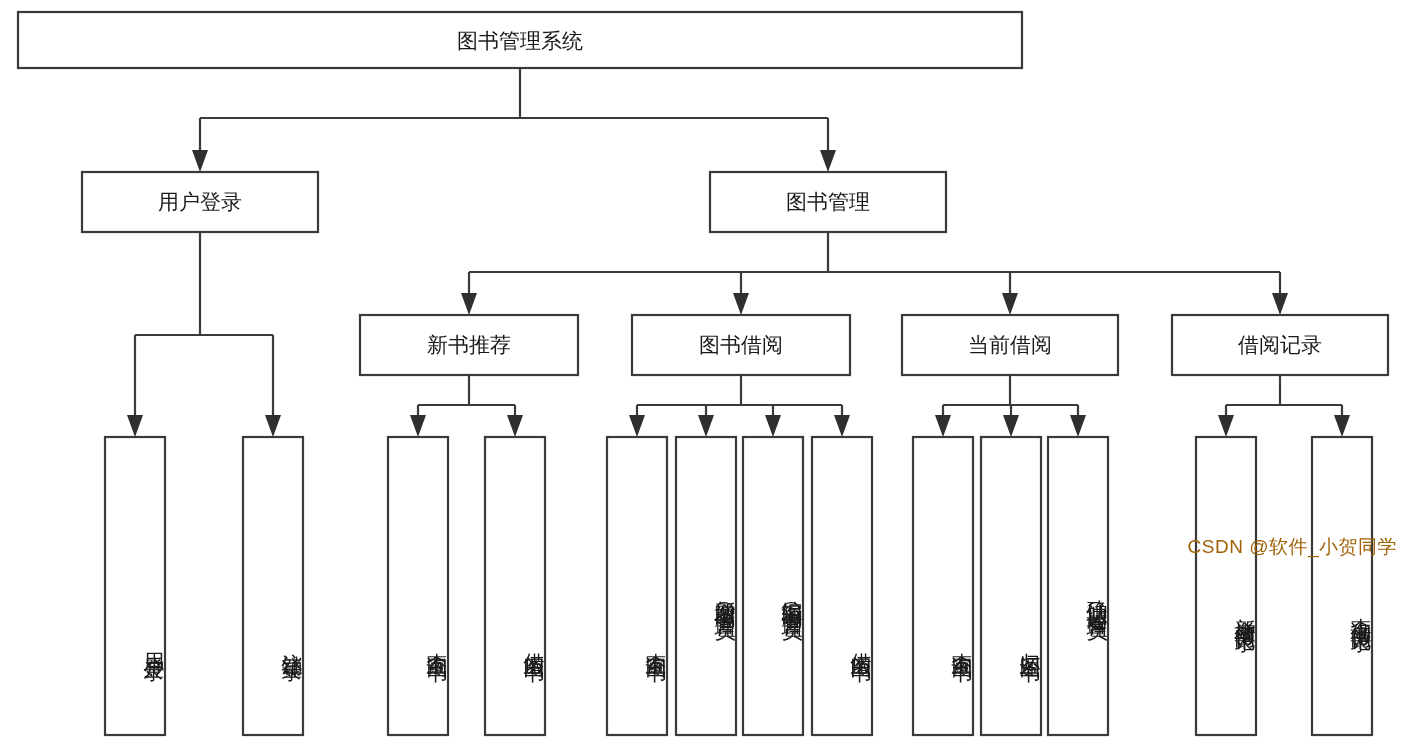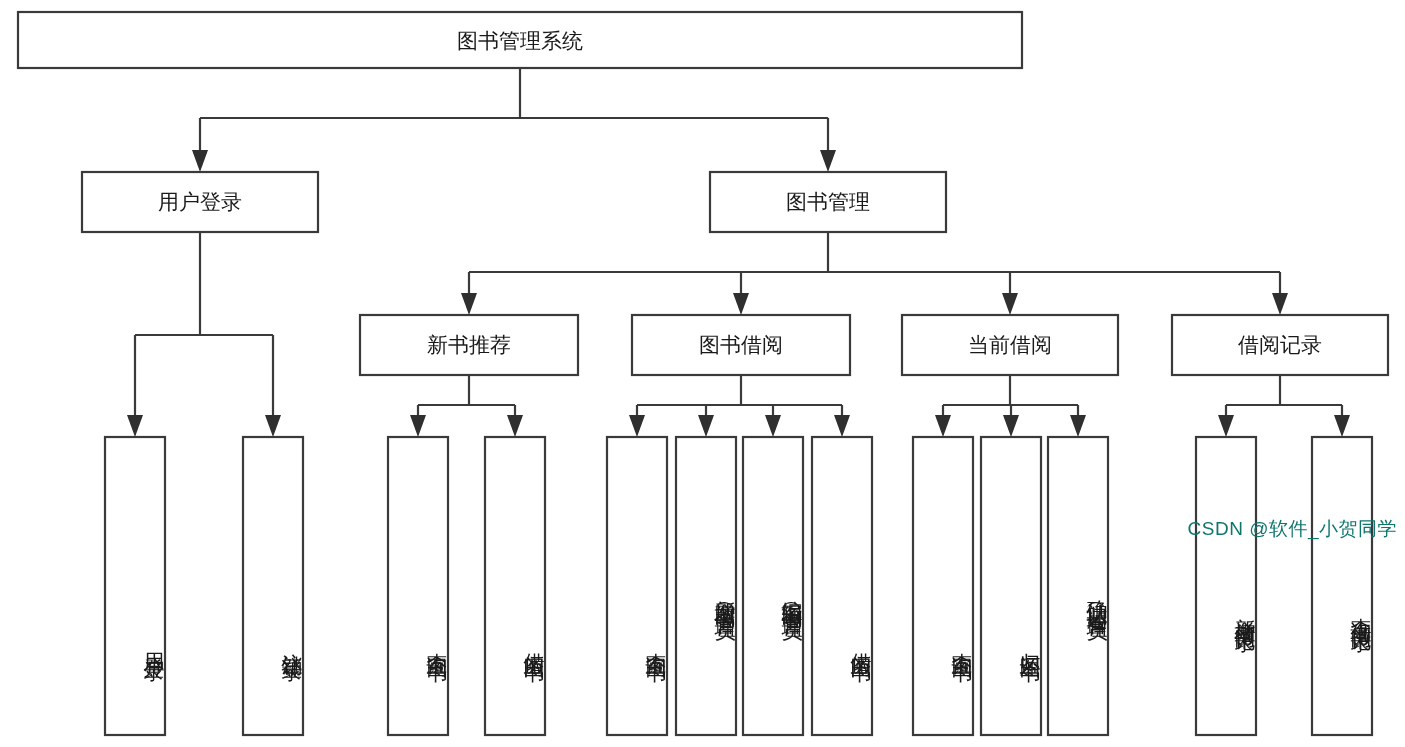--- a/index.html
+++ b/index.html
@@ -61,24 +61,24 @@
     letter-spacing: 3px;
     white-space: nowrap;
     display: flex;
     align-items: flex-start;
     justify-content: center;
     pointer-events: none;
   }
   .watermark {
     position: absolute;
     right: 8px;
-    bottom: 24px;
+    bottom: 6px;
     font-family: "Liberation Sans", "DejaVu Sans", sans-serif;
     font-size: 19px;
-    color: #0f766e;
+    color: #a16207;
     letter-spacing: 0.5px;
     white-space: nowrap;
   }
 </style>
 </head>
 <body>
 
 <div id="diagram-root">
 
   <svg class="flow" viewBox="0 0 1405 747">

